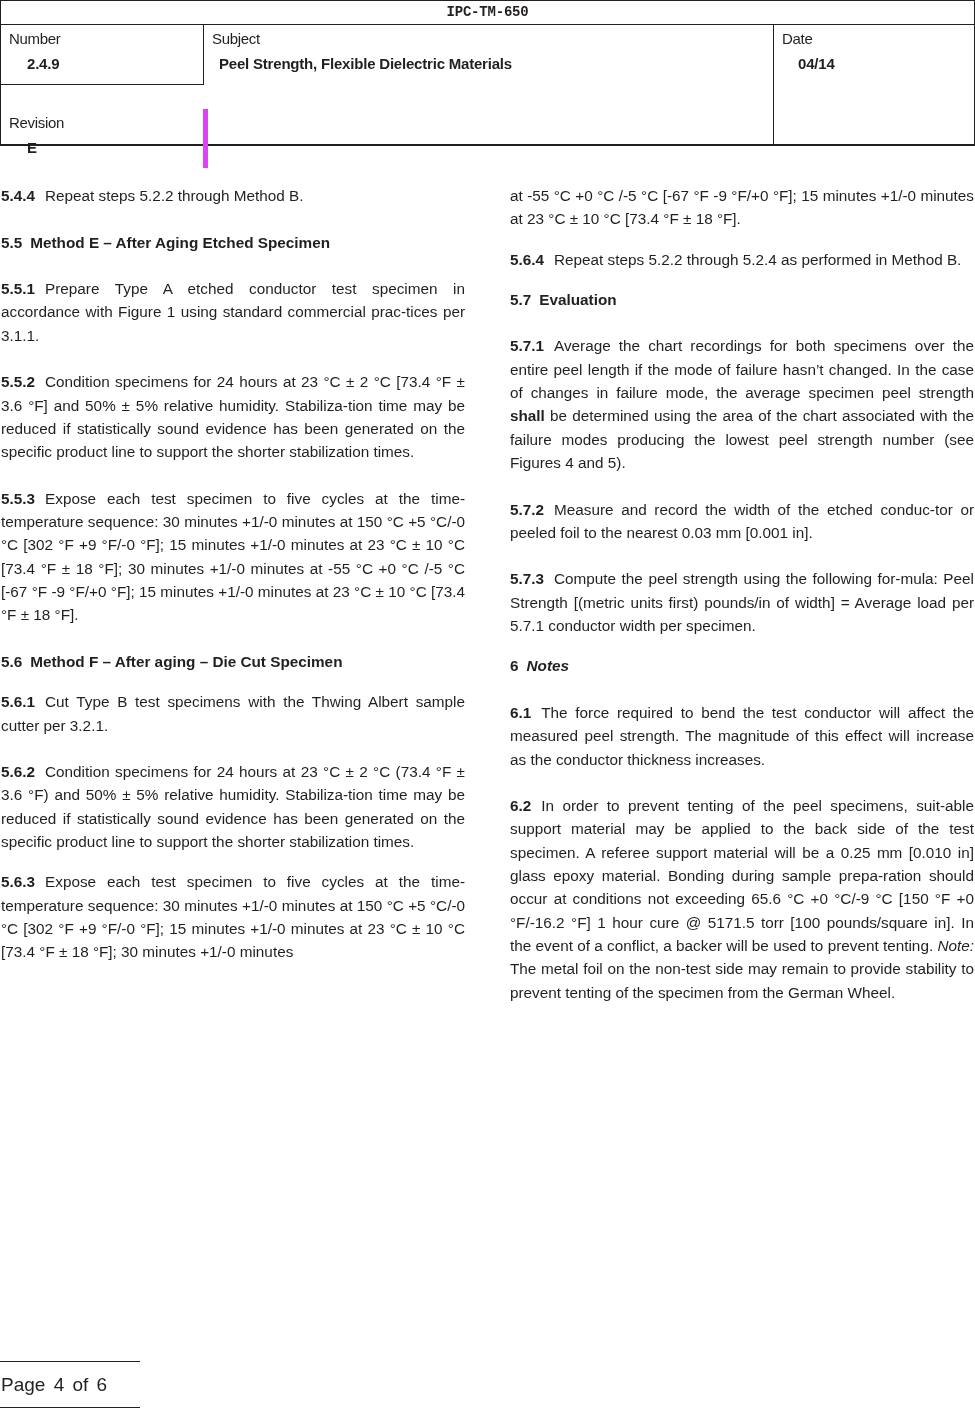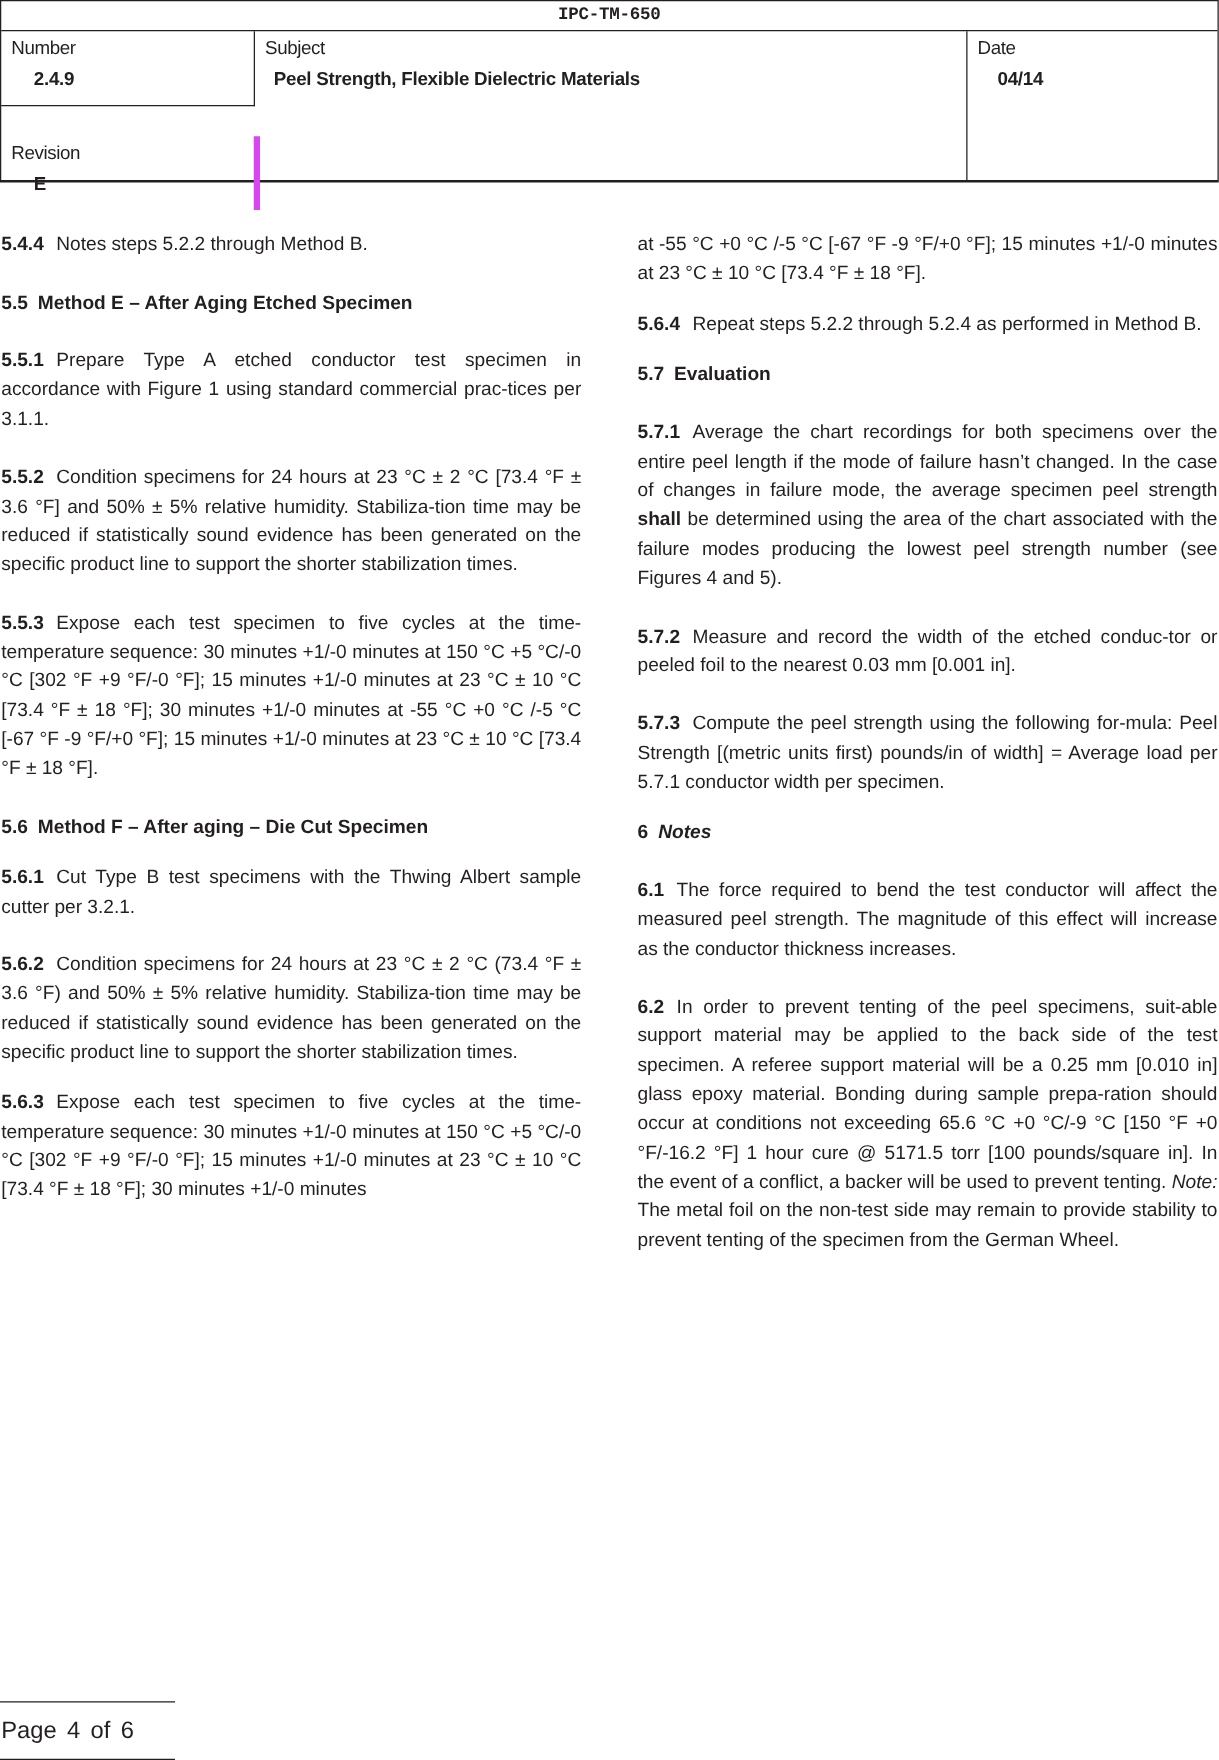--- a/index.html
+++ b/index.html
@@ -61,21 +61,21 @@
     <span class="lbl">Subject</span>
     <span class="val">Peel Strength, Flexible Dielectric Materials</span>
   </div>
   <div class="cell c-date">
     <span class="lbl">Date</span>
     <span class="val">04/14</span>
   </div>
 </div>
 
 <div class="col left">
-  <p class="p"><span class="num">5.4.4</span><span>Notes steps 5.2.2 through Method B.</span></p>
+  <p class="p"><span class="num">5.4.4</span><span>Repeat steps 5.2.2 through Method B.</span></p>
 
   <div class="sec"><span class="snum">5.5</span><span class="stitle">Method E – After Aging Etched Specimen</span></div>
 
   <p class="p"><span class="num">5.5.1</span><span>Prepare Type A etched conductor test specimen in accordance with Figure 1 using standard commercial prac-tices per 3.1.1.</span></p>
 
   <p class="p"><span class="num">5.5.2</span><span>Condition specimens for 24 hours at 23 °C ± 2 °C [73.4 °F ± 3.6 °F] and 50% ± 5% relative humidity. Stabiliza-tion time may be reduced if statistically sound evidence has been generated on the specific product line to support the shorter stabilization times.</span></p>
 
   <p class="p"><span class="num">5.5.3</span><span>Expose each test specimen to five cycles at the time-temperature sequence: 30 minutes +1/-0 minutes at 150 °C +5 °C/-0 °C [302 °F +9 °F/-0 °F]; 15 minutes +1/-0 minutes at 23 °C ± 10 °C [73.4 °F ± 18 °F]; 30 minutes +1/-0 minutes at -55 °C +0 °C /-5 °C [-67 °F -9 °F/+0 °F]; 15 minutes +1/-0 minutes at 23 °C ± 10 °C [73.4 °F ± 18 °F].</span></p>
 
 

